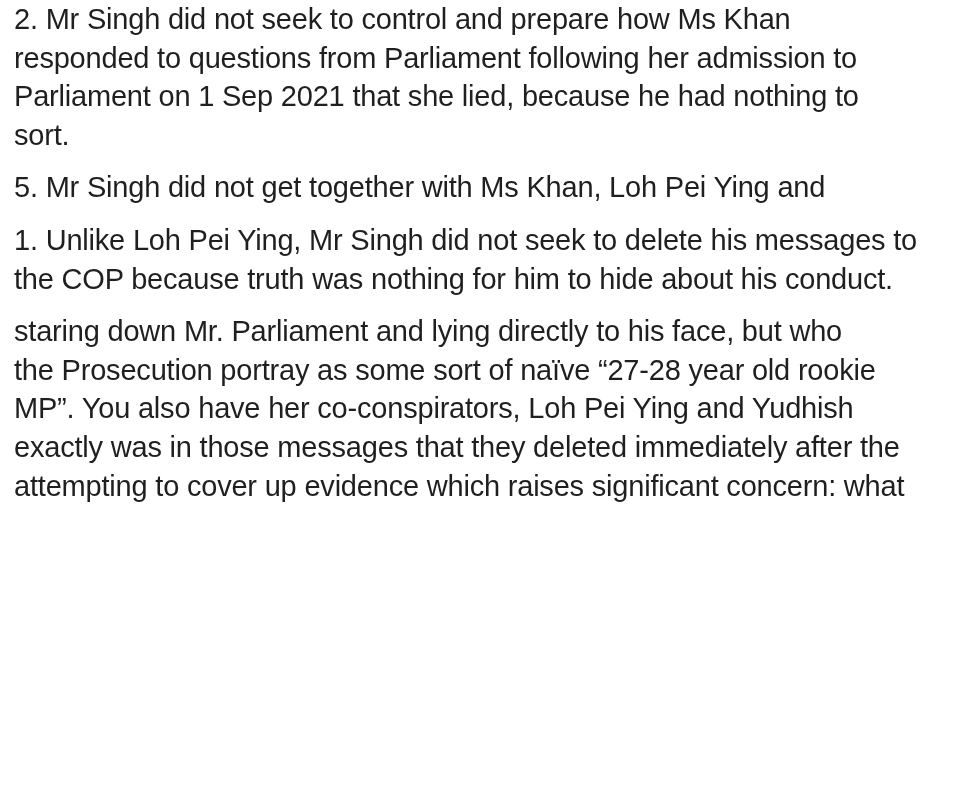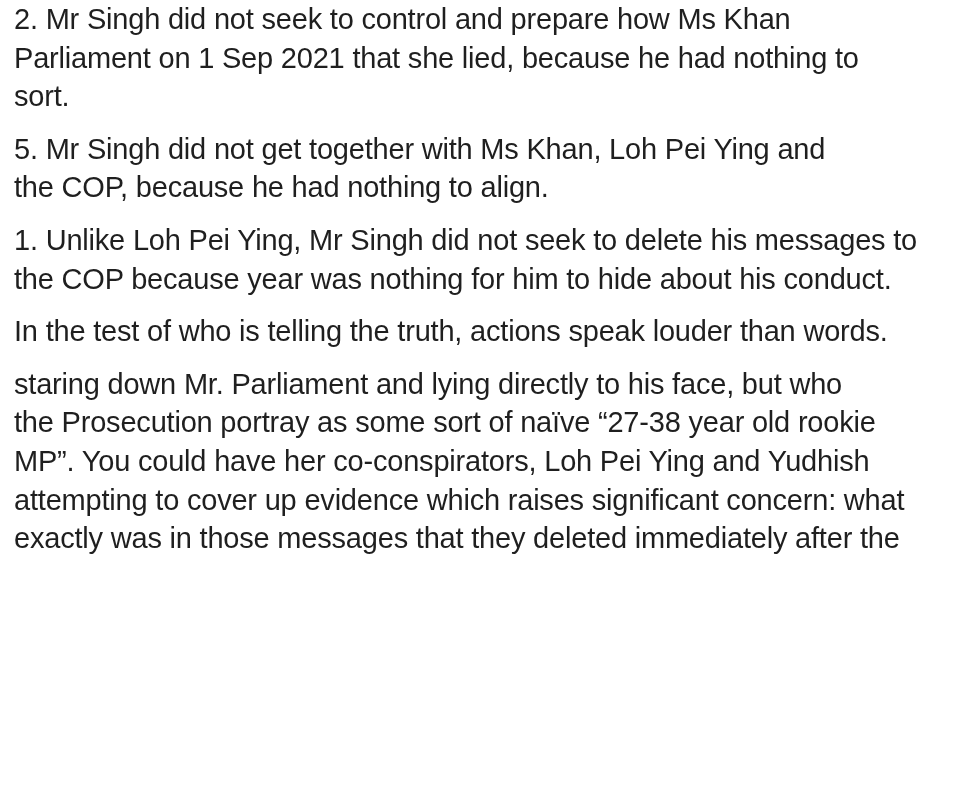--- a/index.html
+++ b/index.html
@@ -27,40 +27,37 @@
     white-space: nowrap;
   }
 </style>
 </head>
 <body>
 
 <main class="doc">
 
   <p class="para">
     <span class="line">2. Mr Singh did not seek to control and prepare how Ms Khan</span>
+    <span class="line">responded to questions from Parliament following her admission to</span>
     <span class="line">Parliament on 1 Sep 2021 that she lied, because he had nothing to</span>
     <span class="line">sort.</span>
   </p>
 
   <p class="para">
     <span class="line">5. Mr Singh did not get together with Ms Khan, Loh Pei Ying and</span>
-    <span class="line">the COP, because he had nothing to align.</span>
   </p>
 
 
   <p class="para">
     <span class="line">1. Unlike Loh Pei Ying, Mr Singh did not seek to delete his messages to</span>
-    <span class="line">the COP because year was nothing for him to hide about his conduct.</span>
+    <span class="line">the COP because truth was nothing for him to hide about his conduct.</span>
   </p>
 
-  <p class="para">
-    <span class="line">In the test of who is telling the truth, actions speak louder than words.</span>
-  </p>
 
   <p class="para">
     <span class="line">staring down Mr. Parliament and lying directly to his face, but who</span>
-    <span class="line">the Prosecution portray as some sort of naïve “27-38 year old rookie</span>
-    <span class="line">MP”. You could have her co-conspirators, Loh Pei Ying and Yudhish</span>
+    <span class="line">the Prosecution portray as some sort of naïve “27-28 year old rookie</span>
+    <span class="line">MP”. You also have her co-conspirators, Loh Pei Ying and Yudhish</span>
+    <span class="line">exactly was in those messages that they deleted immediately after the</span>
     <span class="line">attempting to cover up evidence which raises significant concern: what</span>
-    <span class="line">exactly was in those messages that they deleted immediately after the</span>
   </p>
 
 </main>
 
 </body></html>

